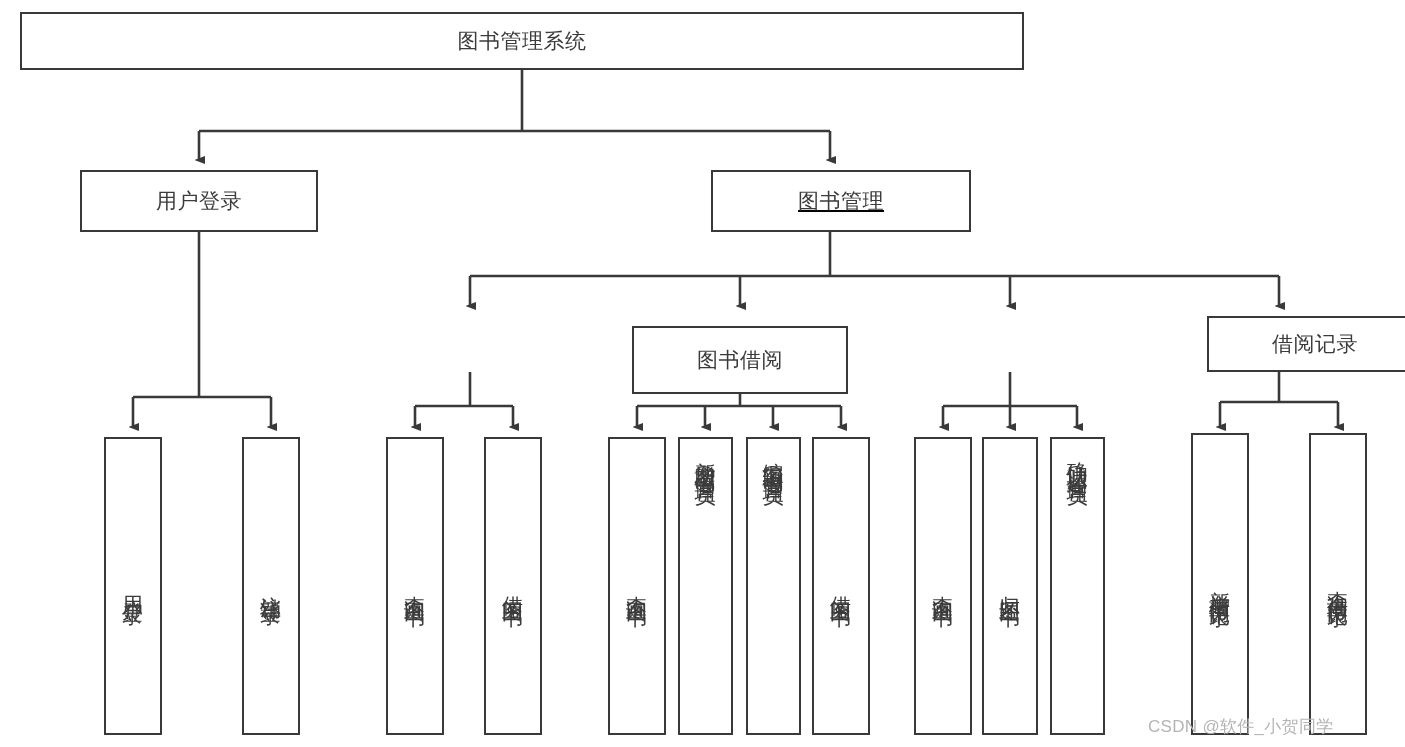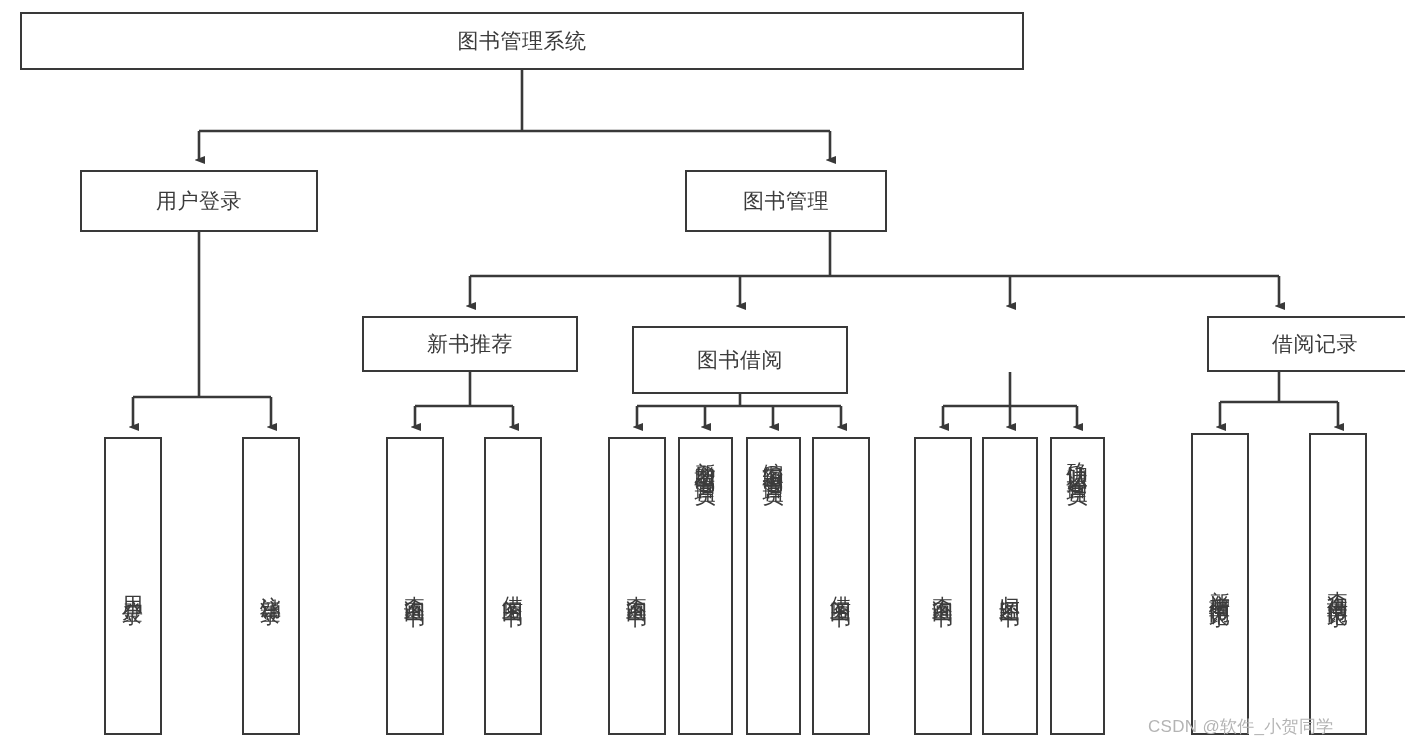--- a/index.html
+++ b/index.html
@@ -129,27 +129,24 @@
   </svg>
 
   <div class="node" style="left:20px; top:12px; width:1004px; height:58px;text-align:right;">
     <span class="label">图书管理系统</span>
   </div>
 
   <div class="node" style="left:80px; top:170px; width:238px; height:62px;">
     <span class="label">用户登录</span>
   </div>
 
-  <div class="node" style="left:685px; top:170px; width:202px; height:62px;">
+  <div class="node" style="left:711px; top:170px; width:260px; height:62px;text-decoration:underline;">
     <span class="label">图书管理</span>
   </div>
 
-  <div class="node" style="left:362px; top:316px; width:216px; height:56px;">
-    <span class="label">新书推荐</span>
-  </div>
 
   <div class="node" style="left:632px; top:316px; width:216px; height:68px;margin-top:10px;">
     <span class="label">图书借阅</span>
   </div>
 
 
   <div class="node" style="left:1171px; top:316px; width:216px; height:56px;margin-left:36px;">
     <span class="label">借阅记录</span>
   </div>
 

